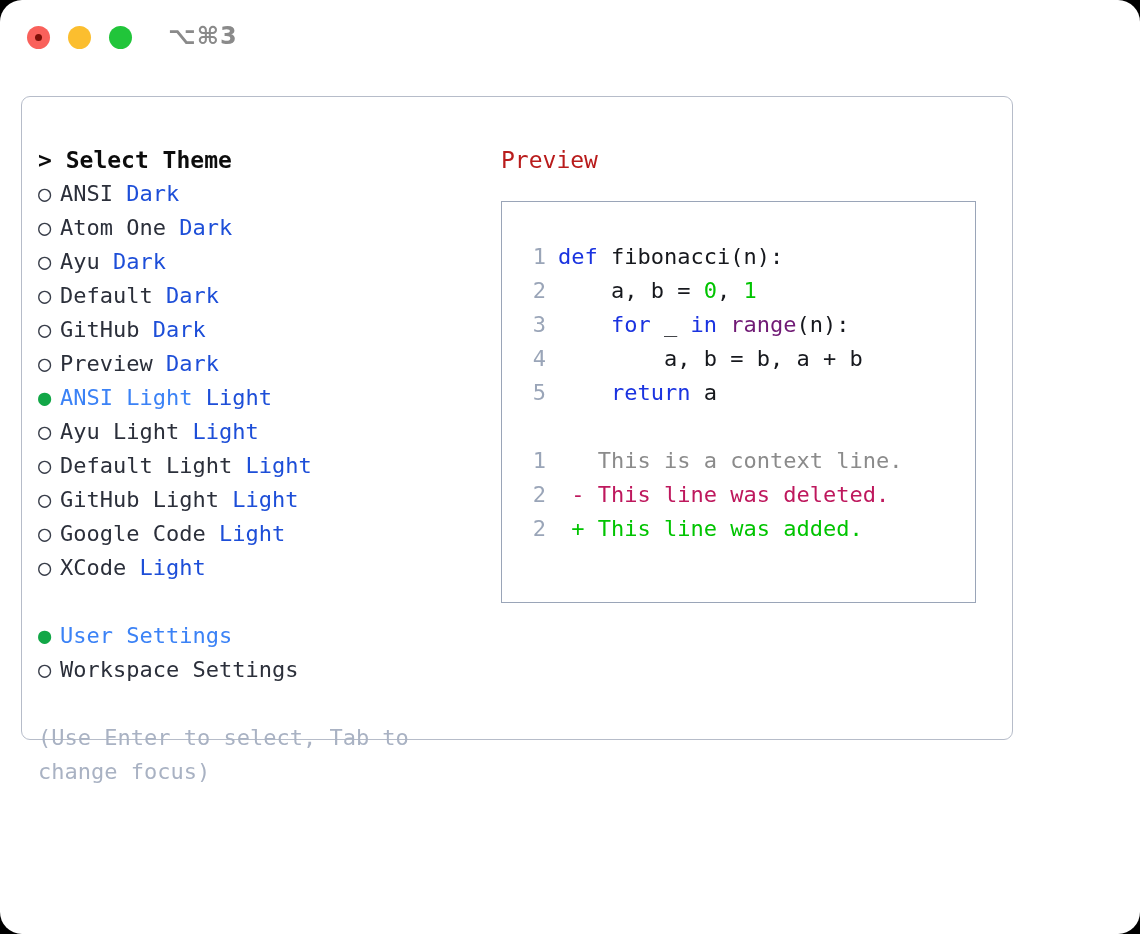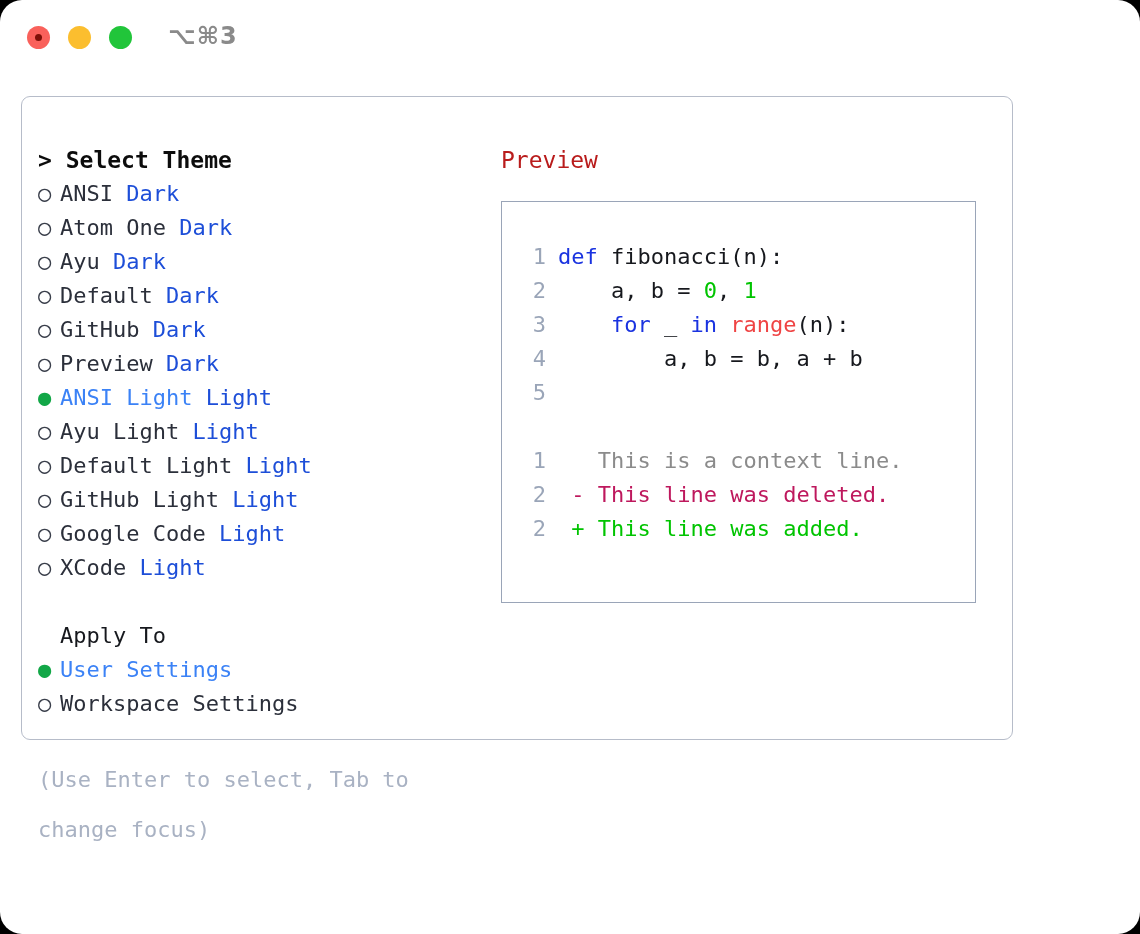--- a/index.html
+++ b/index.html
@@ -119,21 +119,21 @@
     font-size: 22px;
     color: #16181d;
     line-height: 34px;
     white-space: pre;
     padding-left: 22px;
   }
 
   .hint {
     font-size: 22px;
     color: #a9b2c3;
-    line-height: 50px;
+    line-height: 34px;
     width: 410px;
     white-space: pre-wrap;
   }
 
   .spacer-sm { height: 34px; }
 
   
   .right-col {
     position: absolute;
     left: 479px;
@@ -165,21 +165,21 @@
   .lineno {
     flex: 0 0 30px;
     width: 30px;
     text-align: right;
     color: #9aa5b8;
     margin-right: 12px;
   }
   .code-text { color: #16181d; }
 
   .tok-kw   { color: #1a33e0; }
-  .tok-fn   { color: #ef4444; }
+  .tok-fn   { color: #701a75; }
   .tok-num  { color: #00c400; }
   .tok-plain{ color: #16181d; }
 
   .diff-gap { height: 34px; }
   .diff-ctx { color: #8b8b8b; }
   .diff-del { color: #be185d; }
   .diff-add { color: #00c400; }
 </style>
 </head>
 <body>
@@ -211,21 +211,20 @@
           <div class="opt-row selected"><span class="bullet">●</span><span class="opt-name">ANSI Light</span><span class="opt-tag"> Light</span></div>
           <div class="opt-row"><span class="bullet">○</span><span class="opt-name">Ayu Light</span><span class="opt-tag"> Light</span></div>
           <div class="opt-row"><span class="bullet">○</span><span class="opt-name">Default Light</span><span class="opt-tag"> Light</span></div>
           <div class="opt-row"><span class="bullet">○</span><span class="opt-name">GitHub Light</span><span class="opt-tag"> Light</span></div>
           <div class="opt-row"><span class="bullet">○</span><span class="opt-name">Google Code</span><span class="opt-tag"> Light</span></div>
           <div class="opt-row"><span class="bullet">○</span><span class="opt-name">XCode</span><span class="opt-tag"> Light</span></div>
         </div>
 
       <div class="spacer-sm"></div>
 
-      <div class="apply-header">Apply To</div>
 
       <div id="apply-list">
           <div class="opt-row selected"><span class="bullet">●</span><span class="opt-name">User Settings</span></div>
           <div class="opt-row"><span class="bullet">○</span><span class="opt-name">Workspace Settings</span></div>
         </div>
 
       <div class="spacer-sm"></div>
 
       <div class="hint">(Use Enter to select, Tab to change focus)</div>
     </div>
@@ -233,21 +232,21 @@
     <div class="right-col">
 
       <div class="preview-title">Preview</div>
 
       <div class="preview-box">
         <div id="code-block">
             <div class="code-line"><span class="lineno">1</span><span class="code-text"><span class="tok-kw">def</span><span class="tok-plain"> fibonacci(n):</span></span></div>
             <div class="code-line"><span class="lineno">2</span><span class="code-text"><span class="tok-plain">    a, b = </span><span class="tok-num">0</span><span class="tok-plain">, </span><span class="tok-num">1</span></span></div>
             <div class="code-line"><span class="lineno">3</span><span class="code-text"><span class="tok-plain">    </span><span class="tok-kw">for</span><span class="tok-plain"> _ </span><span class="tok-kw">in</span><span class="tok-plain"> </span><span class="tok-fn">range</span><span class="tok-plain">(n):</span></span></div>
             <div class="code-line"><span class="lineno">4</span><span class="code-text"><span class="tok-plain">        a, b = b, a + b</span></span></div>
-            <div class="code-line"><span class="lineno">5</span></div>
+            <div class="code-line"><span class="lineno">5</span><span class="code-text"><span class="tok-plain">    </span><span class="tok-kw">return</span><span class="tok-plain"> a</span></span></div>
           </div>
         <div class="diff-gap"></div>
         <div id="diff-block">
             <div class="code-line"><span class="lineno">1</span><span class="diff-ctx">   This is a context line.</span></div>
             <div class="code-line"><span class="lineno">2</span><span class="diff-del"> - This line was deleted.</span></div>
             <div class="code-line"><span class="lineno">2</span><span class="diff-add"> + This line was added.</span></div>
           </div>
       </div>
     </div>
 

